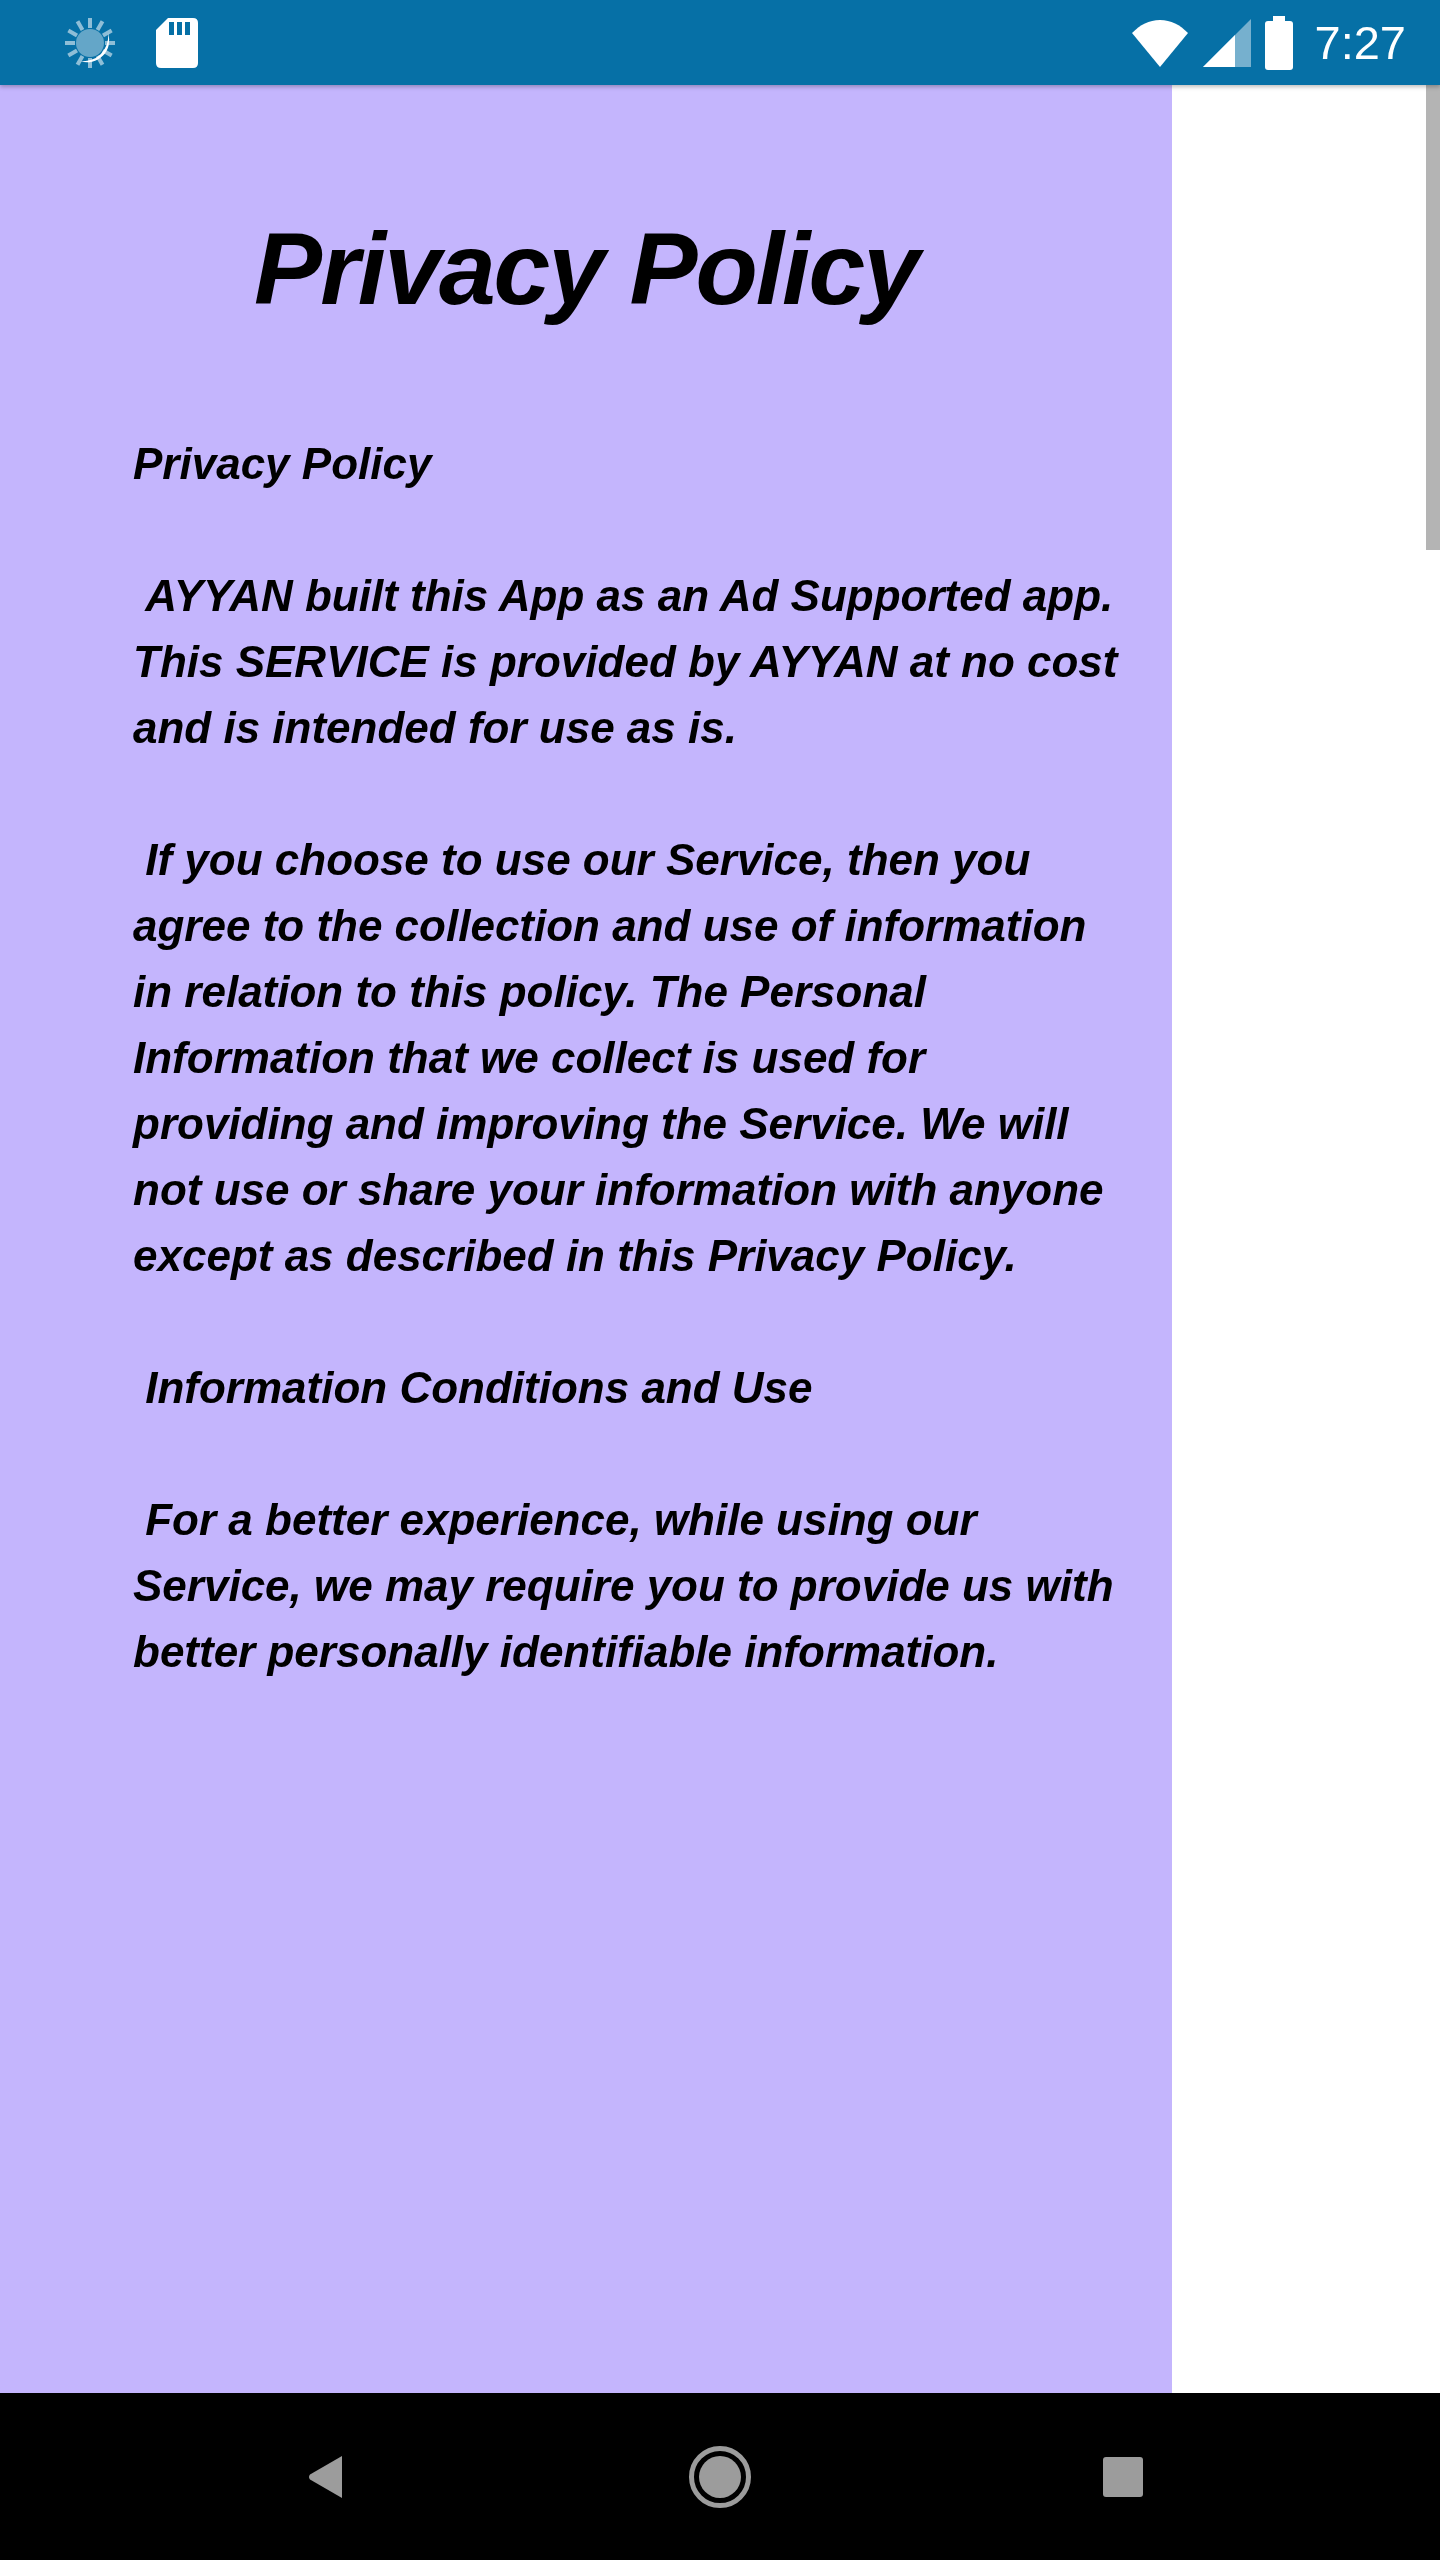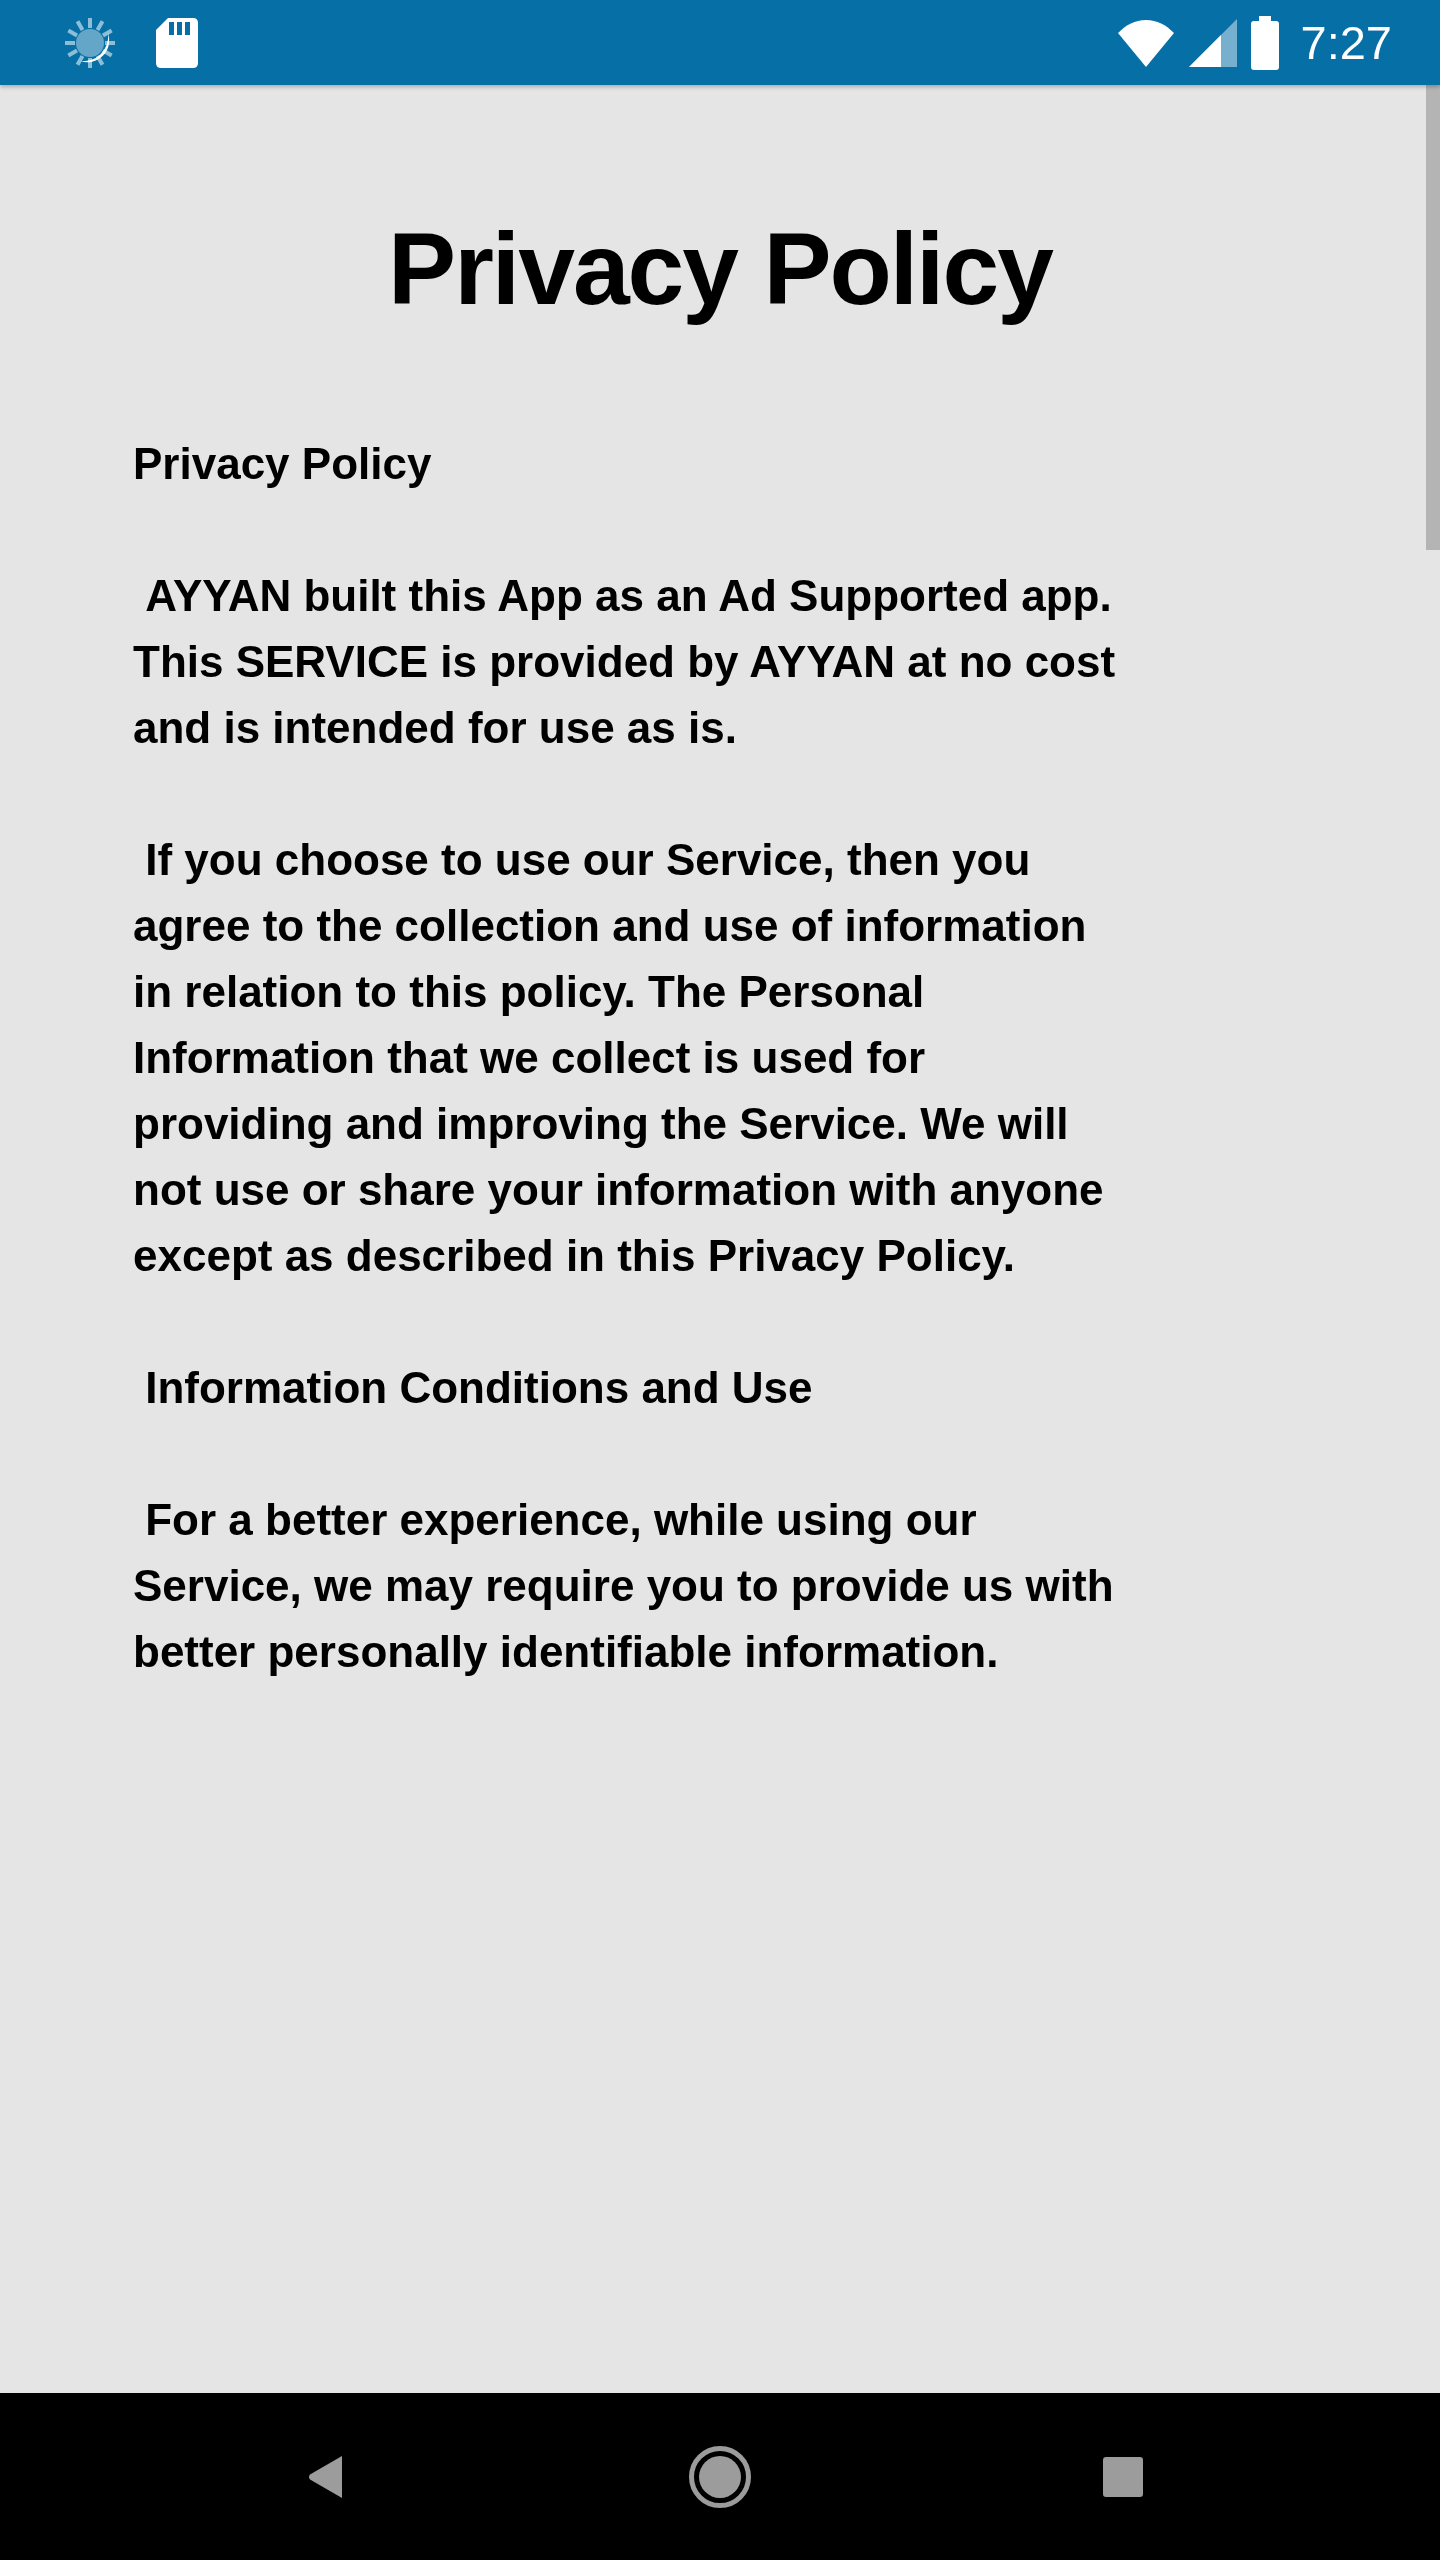--- a/index.html
+++ b/index.html
@@ -8,33 +8,33 @@
 
   
   .status-bar {
     position:absolute; top:0; left:0; width:1440px; height:85px;
     background:#0670a6; color:#ffffff;
     display:flex; align-items:center;
     box-shadow:0 2px 4px rgba(0,0,0,0.25);
     z-index:30;
   }
   .sb-left { display:flex; align-items:center; gap:36px; padding-left:62px; }
-  .sb-right { margin-left:auto; display:flex; align-items:center; gap:10px; padding-right:48px; }
+  .sb-right { margin-left:auto; display:flex; align-items:center; gap:10px; padding-right:34px; }
   .sb-time { font-size:47px; color:#ffffff; letter-spacing:0; margin-left:10px; }
 
   
   .scrollbar-thumb {
     position:absolute; top:85px; right:0; width:14px; height:465px;
     background:#b4b4b4; z-index:25;
   }
 
   
   .content {
-    position:absolute; top:85px; left:0; width:1440px; height:2475px;
-    background:#e5e5e5; overflow:hidden; color:#000000;
+    position:absolute; top:85px; left:0; width:1172px; height:2475px;
+    background:#c4b5fd; overflow:hidden; color:#000000;font-style:italic;
   }
   .page-title {
     margin:118px 0 0 0;
     text-align:center;
     font-size:102px; line-height:132px; font-weight:700; letter-spacing:-2px;
     color:#000000;
   }
   .body-text { margin:96px 20px 0 133px; }
   .body-text p {
     white-space:pre-wrap;

